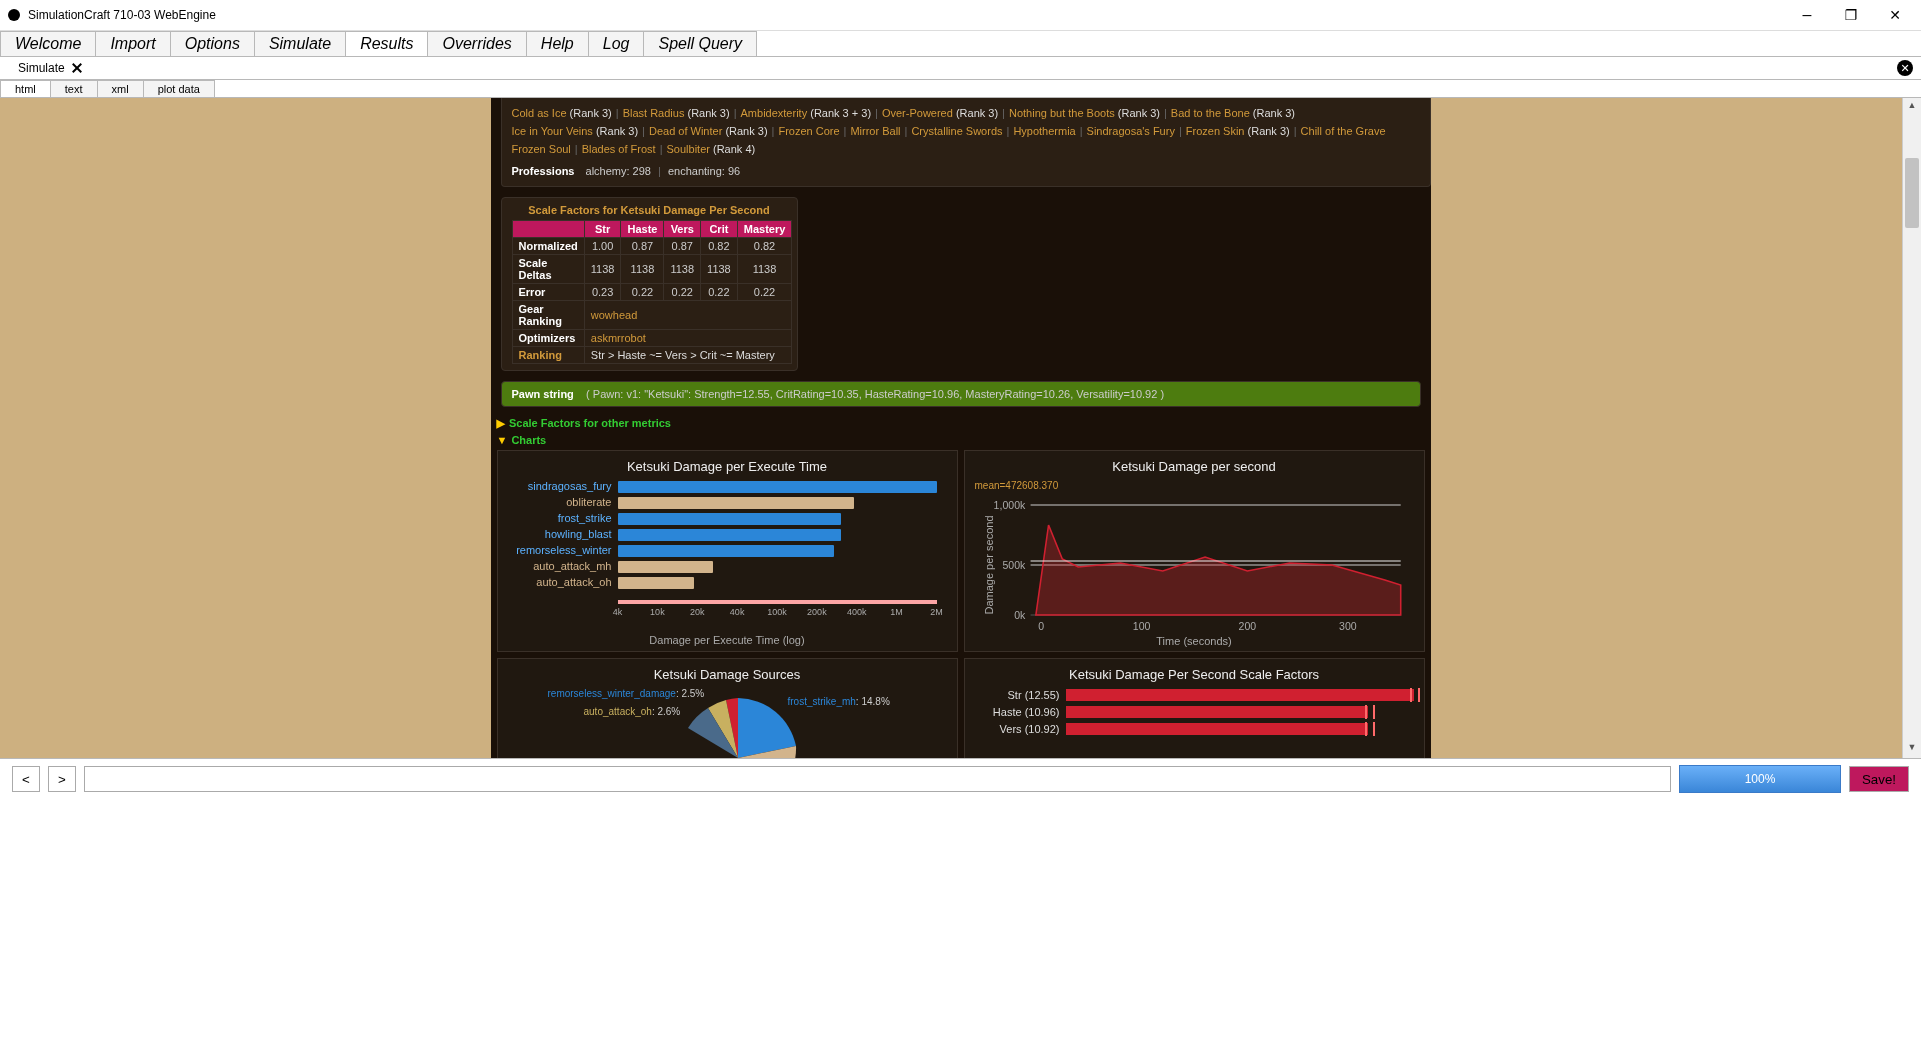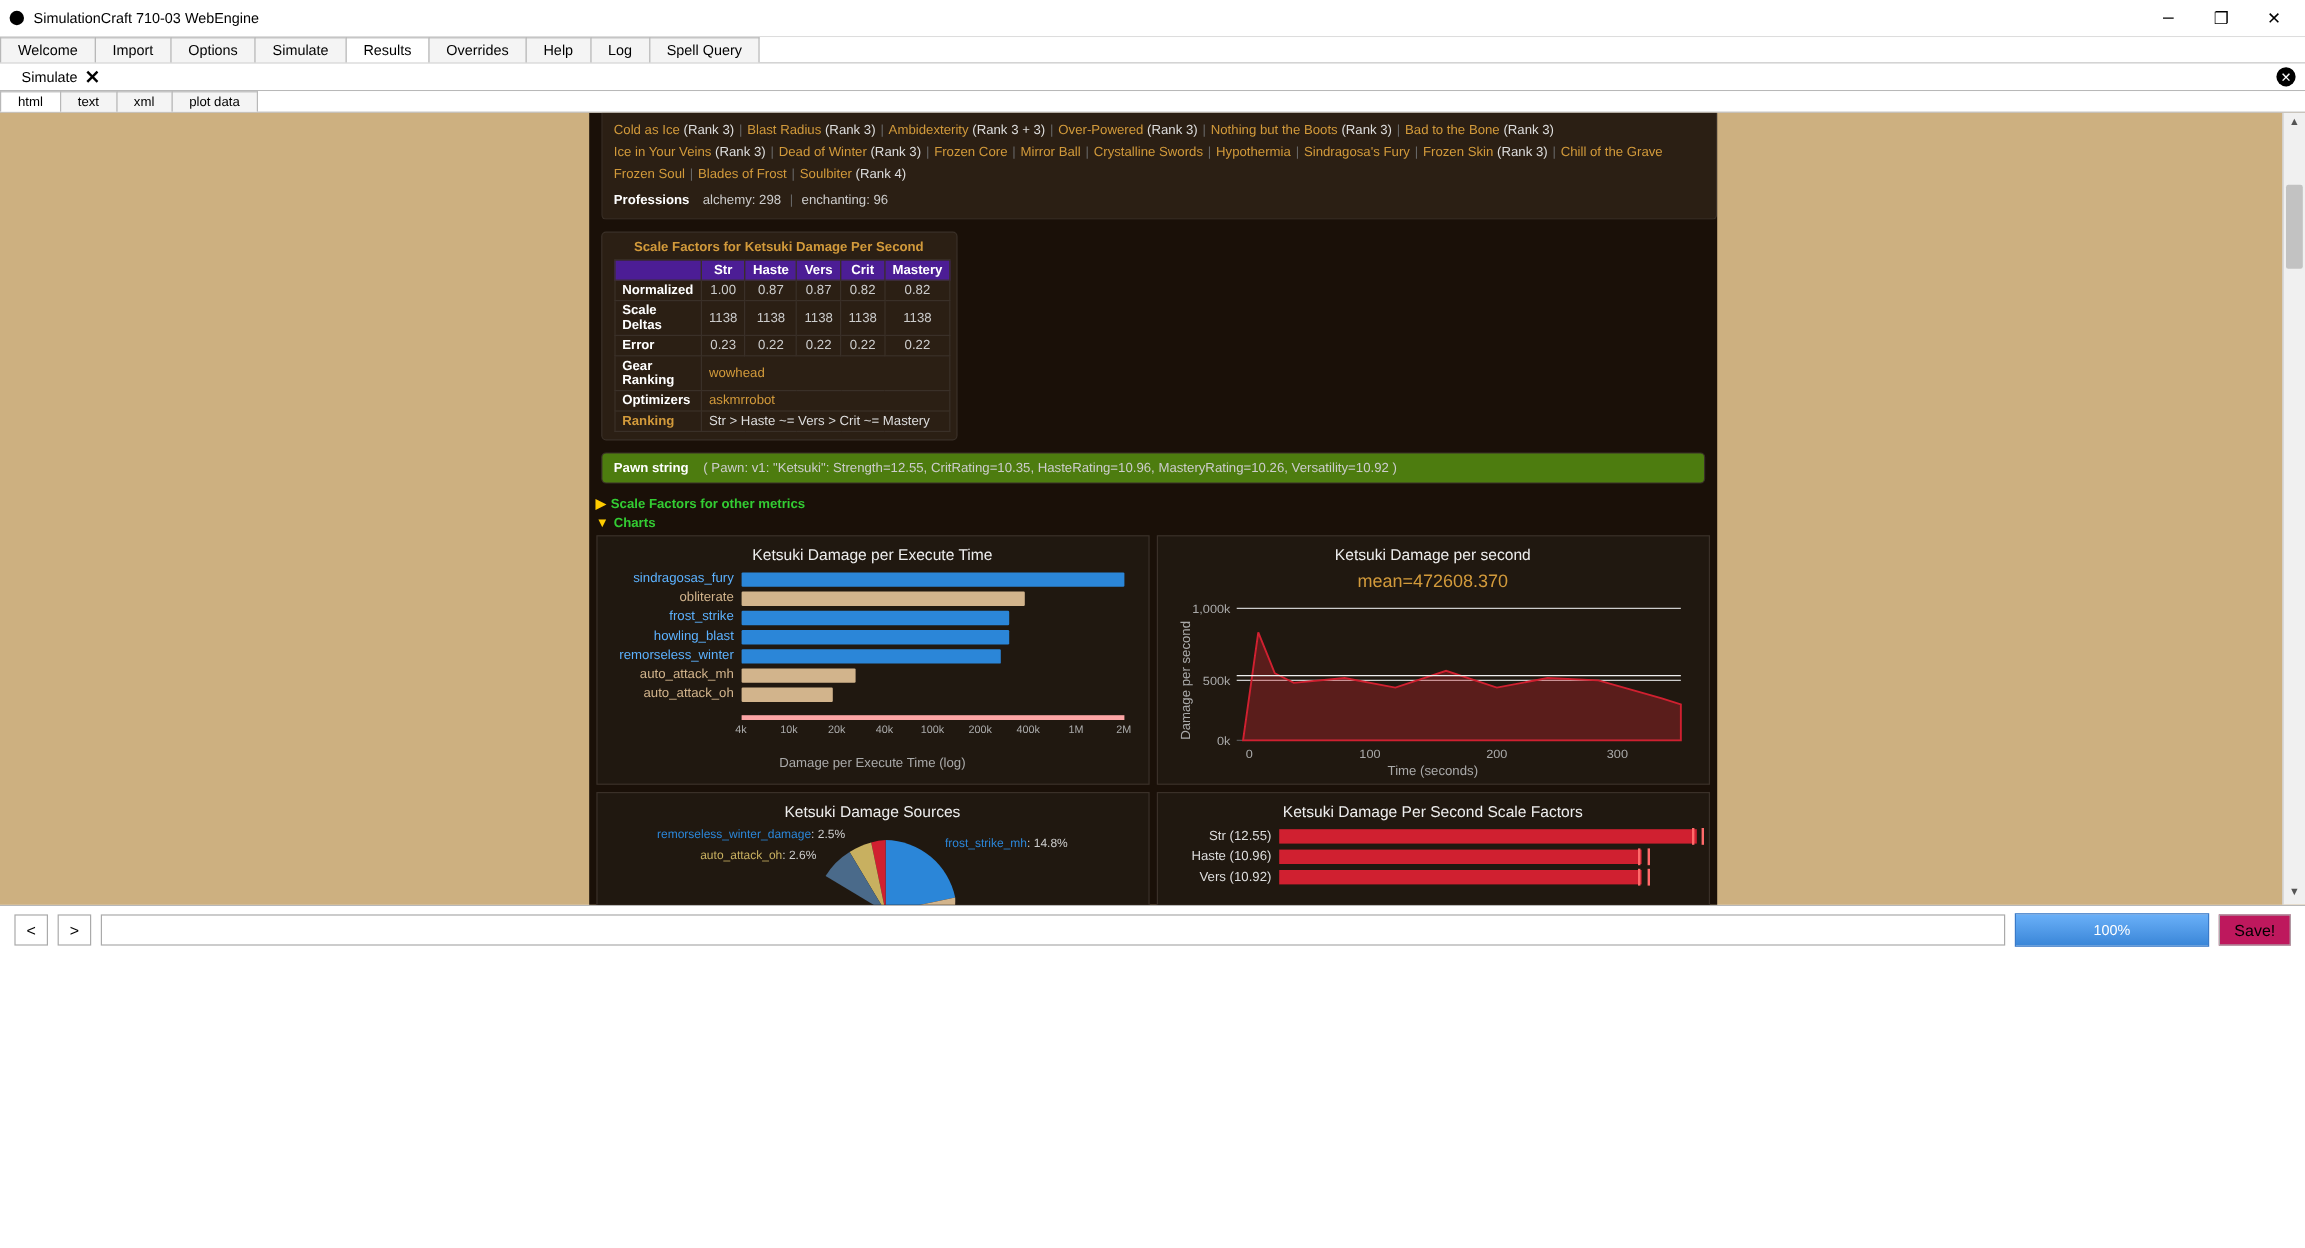--- a/index.html
+++ b/index.html
@@ -5,21 +5,21 @@
 html,body{margin:0;padding:0;font-family:"Segoe UI",Tahoma,sans-serif;font-size:12px;background:#fff;color:#000;overflow:hidden;}
 .titlebar{height:30px;background:#fff;display:flex;align-items:center;padding:0 4px;border-bottom:1px solid #ddd;}
 .titlebar .icon-circle{width:12px;height:12px;border-radius:50%;background:#000;margin:0 8px 0 4px;}
 .titlebar .title{flex:1;}
 .titlebar .winbtn{width:44px;height:30px;display:flex;align-items:center;justify-content:center;font-family:sans-serif;font-size:14px;cursor:pointer;}
 .winbtn.min::before{content:"–";font-size:16px;}
 .winbtn.max::before{content:"❐";}
 .winbtn.close::before{content:"✕";}
 
 .menubar{display:flex;background:#fff;border-bottom:1px solid #b8b8b8;padding:0;}
-.menubar .tab{padding:3px 14px;border:1px solid #b8b8b8;border-bottom:none;background:#f4f4f4;cursor:pointer;margin-right:-1px;font-size:12px;}
+.menubar .tab{padding:3px 14px;border:1px solid #b8b8b8;border-bottom:none;background:#f4f4f4;cursor:pointer;margin-right:-1px;font-size:16px;font-style:italic;}
 .menubar .tab.active{background:#fff;font-weight:normal;}
 
 .subtabs{display:flex;align-items:center;background:#fff;border-bottom:1px solid #b8b8b8;padding:2px 8px;}
 .subtabs .doctab{padding:2px 10px;display:flex;align-items:center;gap:6px;}
 .subtabs .doctab .x{width:12px;height:12px;display:inline-block;position:relative;cursor:pointer;}
 .subtabs .doctab .x::before,.subtabs .doctab .x::after{content:"";position:absolute;width:12px;height:2px;background:#000;top:5px;left:0;}
 .subtabs .doctab .x::before{transform:rotate(45deg);}
 .subtabs .doctab .x::after{transform:rotate(-45deg);}
 .subtabs .closeround{margin-left:auto;width:16px;height:16px;border-radius:50%;background:#000;color:#fff;display:flex;align-items:center;justify-content:center;font-size:11px;cursor:pointer;}
 
@@ -39,37 +39,37 @@
 .talentrow .t{color:#d29a3b;}
 .talentrow .r{color:#ddd;}
 .sep{color:#666;padding:0 4px;}
 .label-prof{color:#fff;font-weight:bold;padding-right:8px;}
 .profv{color:#ccc;}
 
 .sf-panel{width:275px;}
 .sf-title{color:#d29a3b;font-weight:bold;text-align:center;padding-bottom:4px;}
 table.sf{border-collapse:collapse;width:100%;}
 table.sf th,table.sf td{border:1px solid #3a3028;padding:2px 6px;text-align:center;}
-table.sf th{color:#fff;font-weight:bold;background:#4c1d95;}
+table.sf th{color:#fff;font-weight:bold;background:#be185d;}
 table.sf td.lbl{text-align:left;color:#fff;font-weight:bold;}
 table.sf a{color:#d29a3b;text-decoration:none;}
 .ranking-lbl{color:#d29a3b;font-weight:bold;}
 .ranking-val{color:#ddd;}
 
 .pawn{margin:10px;padding:6px 10px;background:#4d7c0f;border:1px solid #3a3028;border-radius:4px;}
 .pawn b{color:#fff;}
 
 .expander{margin:4px 0 4px 6px;color:#3c3;font-weight:bold;cursor:pointer;}
 .expander .arrow{color:#fc0;margin-right:4px;}
 .expander2 .arrow{color:#fc0;}
 
 .charts-grid{display:grid;grid-template-columns:1fr 1fr;gap:6px;padding:0 6px;}
 .chartcard{background:#201810;border:1px solid #3a3028;padding:8px 10px 4px;position:relative;overflow:hidden;}
 .chart-title{text-align:center;color:#eee;font-size:13px;margin-bottom:6px;}
-.chart-sub{text-align:center;color:#d29a3b;font-size:15px;margin-bottom:4px;}
+.chart-sub{color:#d29a3b;font-size:10px;margin-bottom:4px;}
 
 .hbars{position:relative;padding-left:110px;padding-right:10px;height:120px;}
 .hbar-row{height:14px;margin-bottom:2px;position:relative;}
 .hbar-row .lbl{position:absolute;left:-110px;width:104px;text-align:right;font-size:11px;top:0;}
 .hbar-row .lbl.blue{color:#5cb2ff;}
 .hbar-row .lbl.tan{color:#d2b48c;}
 .hbar-row .bar{height:12px;background:#2b86d8;position:absolute;left:0;top:1px;border-radius:1px;}
 .hbar-row .bar.tan{background:#d2b48c;}
 .xaxis{height:30px;position:relative;border-top:4px solid #fca5a5;margin-left:110px;margin-right:10px;}
 .xaxis .tk{position:absolute;top:3px;font-size:9px;color:#aaa;transform:translateX(-50%);}

